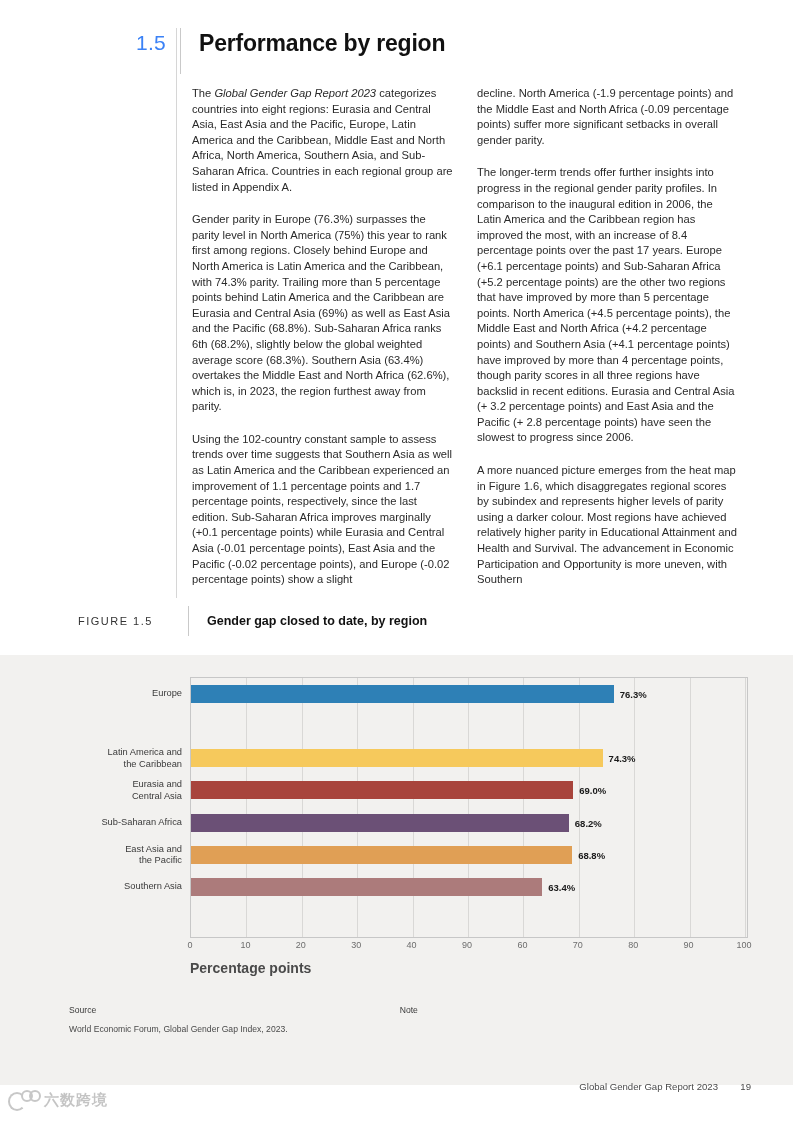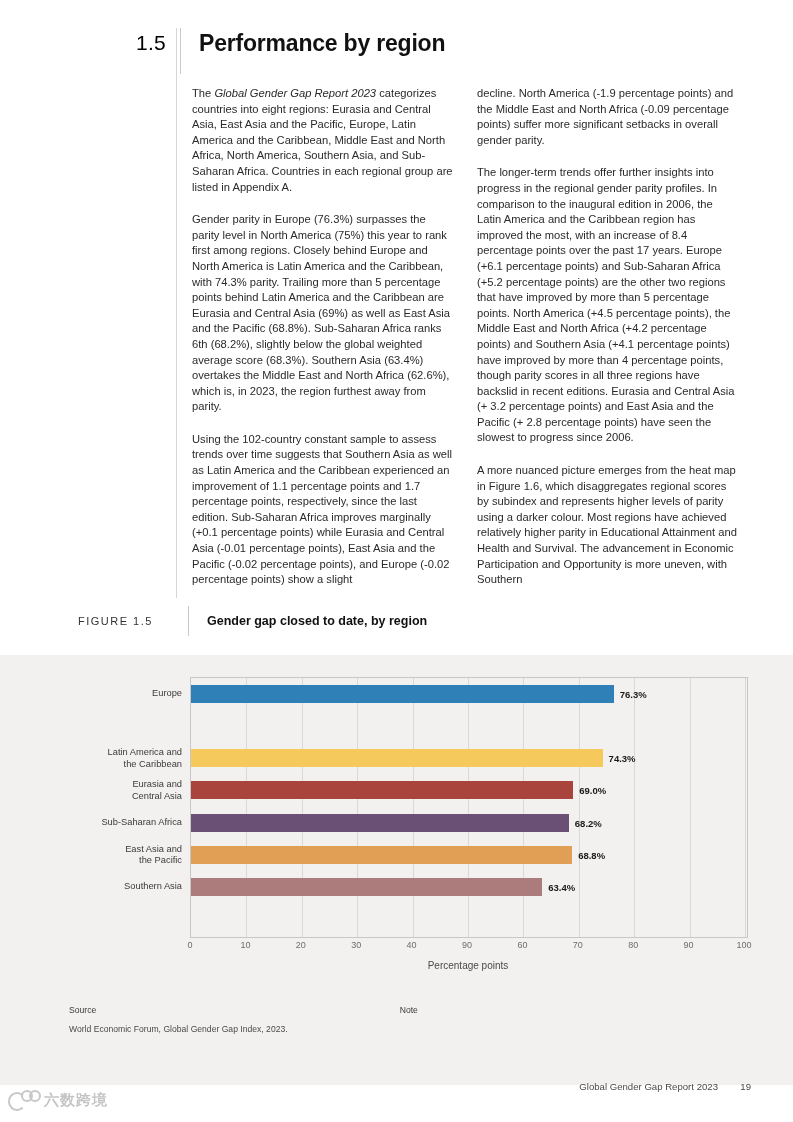--- a/index.html
+++ b/index.html
@@ -12,21 +12,21 @@
     overflow:hidden;
     -webkit-font-smoothing:antialiased;
   }
 
   
   .sec-head{
     position:absolute;left:136px;top:28px;width:620px;height:46px;
     display:flex;align-items:flex-start;
   }
   .sec-num{
-    font-size:21px;color:#000000;letter-spacing:.2px;
+    font-size:21px;color:#3b82f6;letter-spacing:.2px;
     line-height:30px;width:40px;font-weight:400;
   }
   .sec-rule{
     width:1px;background:#c9c9c9;align-self:stretch;margin:0 18px 0 4px;
     height:46px;
   }
   .sec-title{
     font-size:23px;font-weight:700;color:#111;line-height:30px;letter-spacing:-0.2px;
   }
   .head-rule-long{
@@ -94,21 +94,21 @@
 
   .xaxis{
     position:absolute;left:190px;top:281px;width:556px;height:18px;
   }
   .xtick{
     position:absolute;top:4px;transform:translateX(-50%);
     font-size:9px;color:#6d6d6d;
   }
   .xaxis-title{
     position:absolute;left:190px;top:305px;width:556px;
-    text-align:center;font-size:10px;font-weight:400;color:#4a4a4a;
+    font-size:14px;font-weight:700;color:#4a4a4a;
   }
 
   
   .notes{
     position:absolute;left:48px;top:350px;width:700px;
     display:flex;
   }
   .note-block{width:285px;margin-right:45px;margin-left:21px;}
   .note-block.wide{width:375px;margin-right:0;}
   .note-h{font-size:8.6px;color:#3a3a3a;margin-bottom:8px;font-weight:400;}

